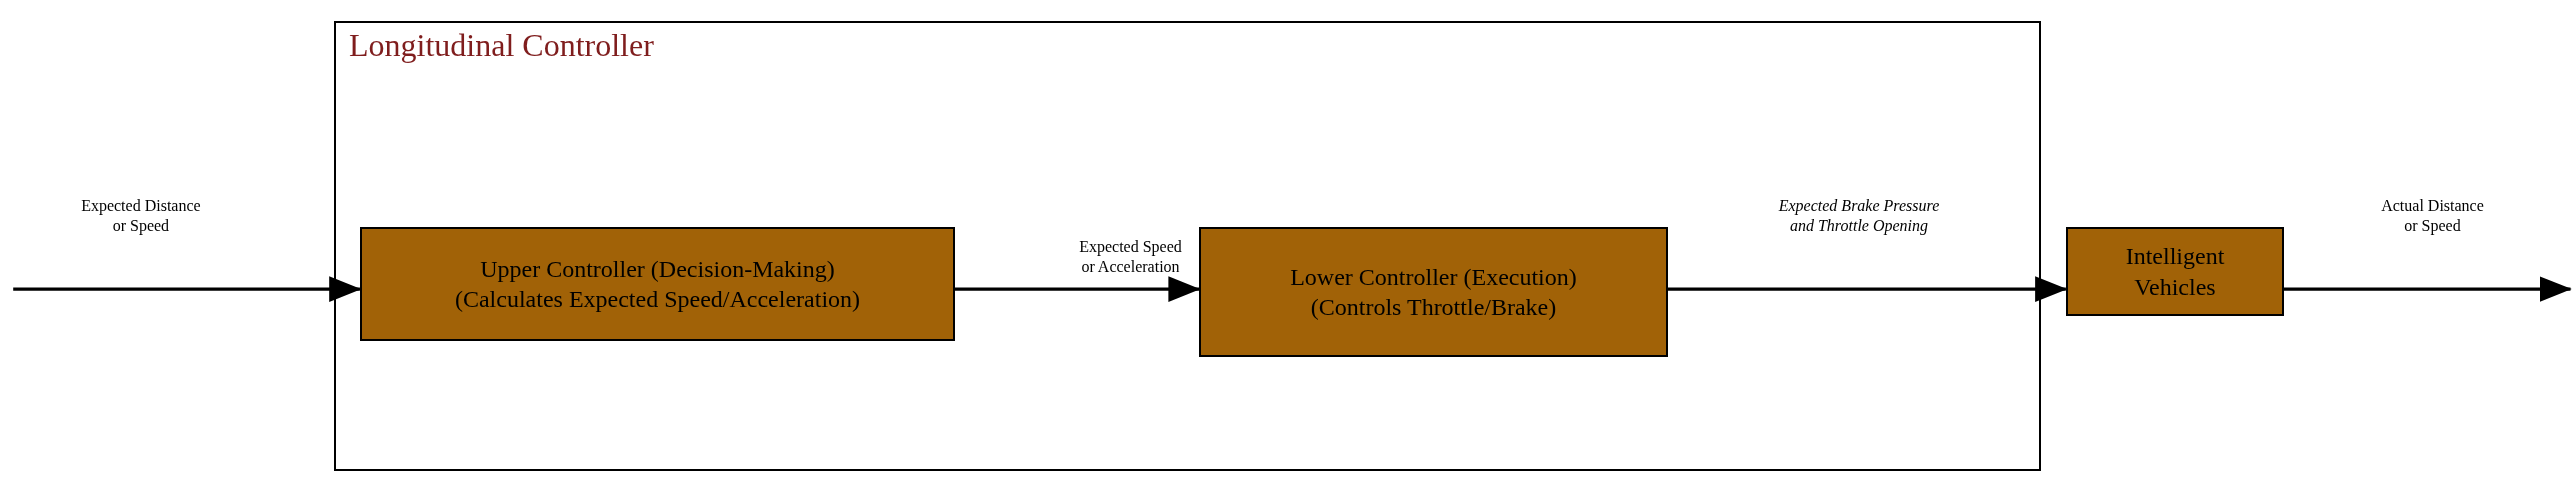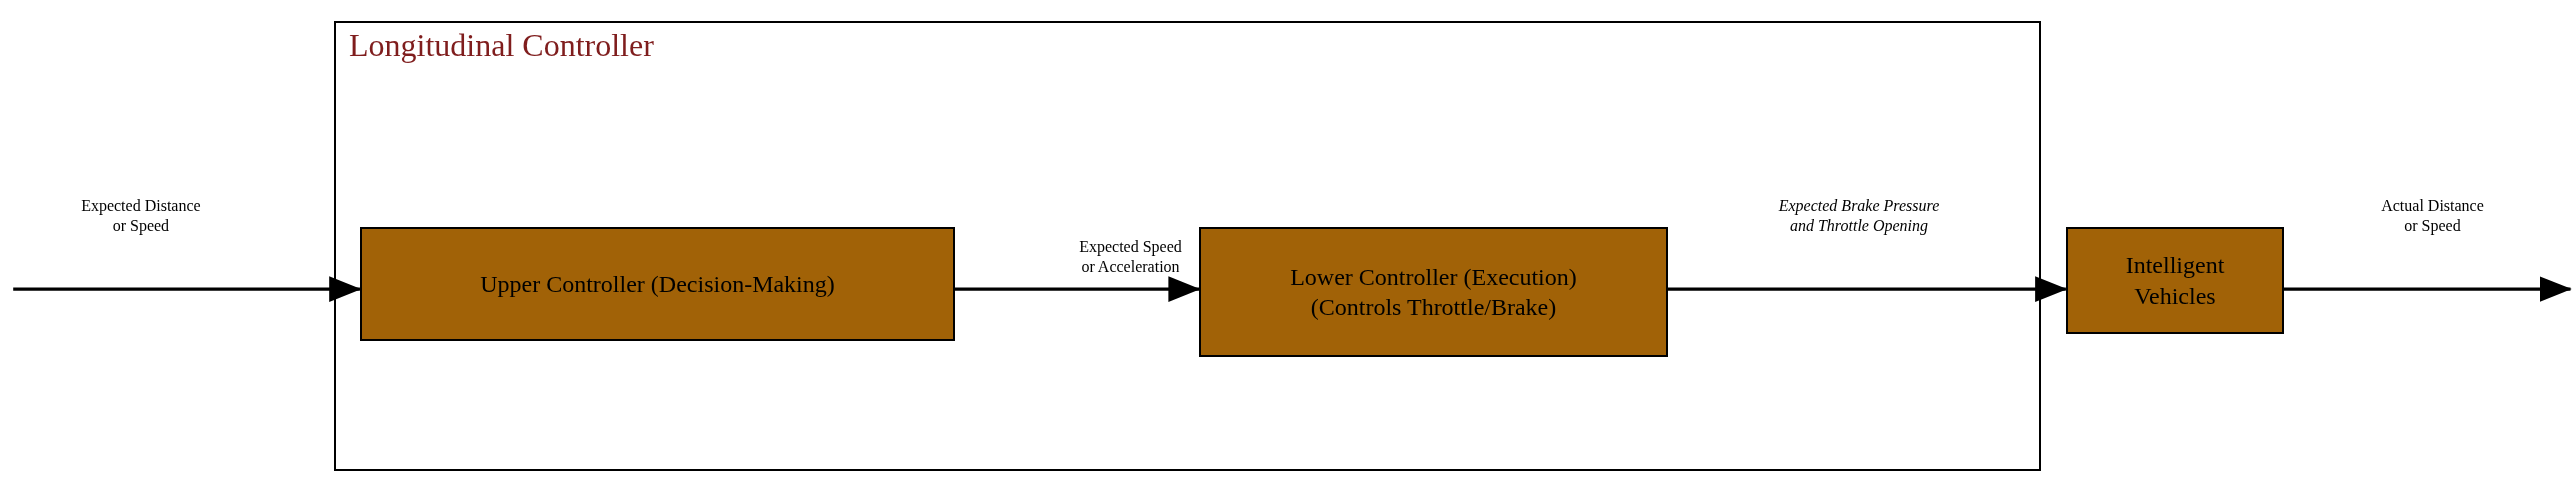--- a/index.html
+++ b/index.html
@@ -94,38 +94,39 @@
   <div class="group-box" style="left:334px; top:20.5px; width:1707px; height:450px;"></div>
   <div class="group-title" style="left:349px; top:27px;">Longitudinal Controller</div>
 
   <div class="sig-label" style="left:6.4px; top:196px; width:269px;">
     <span class="line">Expected Distance</span>
     <span class="line">or Speed</span>
   </div>
 
   <div class="block" style="left:360px; top:227px; width:595px; height:114px;">
     <span class="line">Upper Controller (Decision-Making)</span>
+    <span class="line">(Calculates Expected Speed/Acceleration)</span>
   </div>
 
   <div class="sig-label" style="left:1012px; top:196px; width:237px;margin-top:41px;">
     <span class="line">Expected Speed</span>
     <span class="line">or Acceleration</span>
   </div>
 
   <div class="block" style="left:1199px; top:227px; width:469px; height:130px;">
     <span class="line">Lower Controller (Execution)</span>
     <span class="line">(Controls Throttle/Brake)</span>
   </div>
 
   <div class="sig-label" style="left:1680px; top:196px; width:358px;font-style:italic;">
     <span class="line">Expected Brake Pressure</span>
     <span class="line">and Throttle Opening</span>
   </div>
 
-  <div class="block" style="left:2066px; top:227px; width:218px; height:107px;">
+  <div class="block" style="left:2066px; top:227px; width:218px; height:89px;">
     <span class="line">Intelligent</span>
     <span class="line">Vehicles</span>
   </div>
 
   <div class="sig-label" style="left:2298px; top:196px; width:269px;">
     <span class="line">Actual Distance</span>
     <span class="line">or Speed</span>
   </div>
 
 </div>

